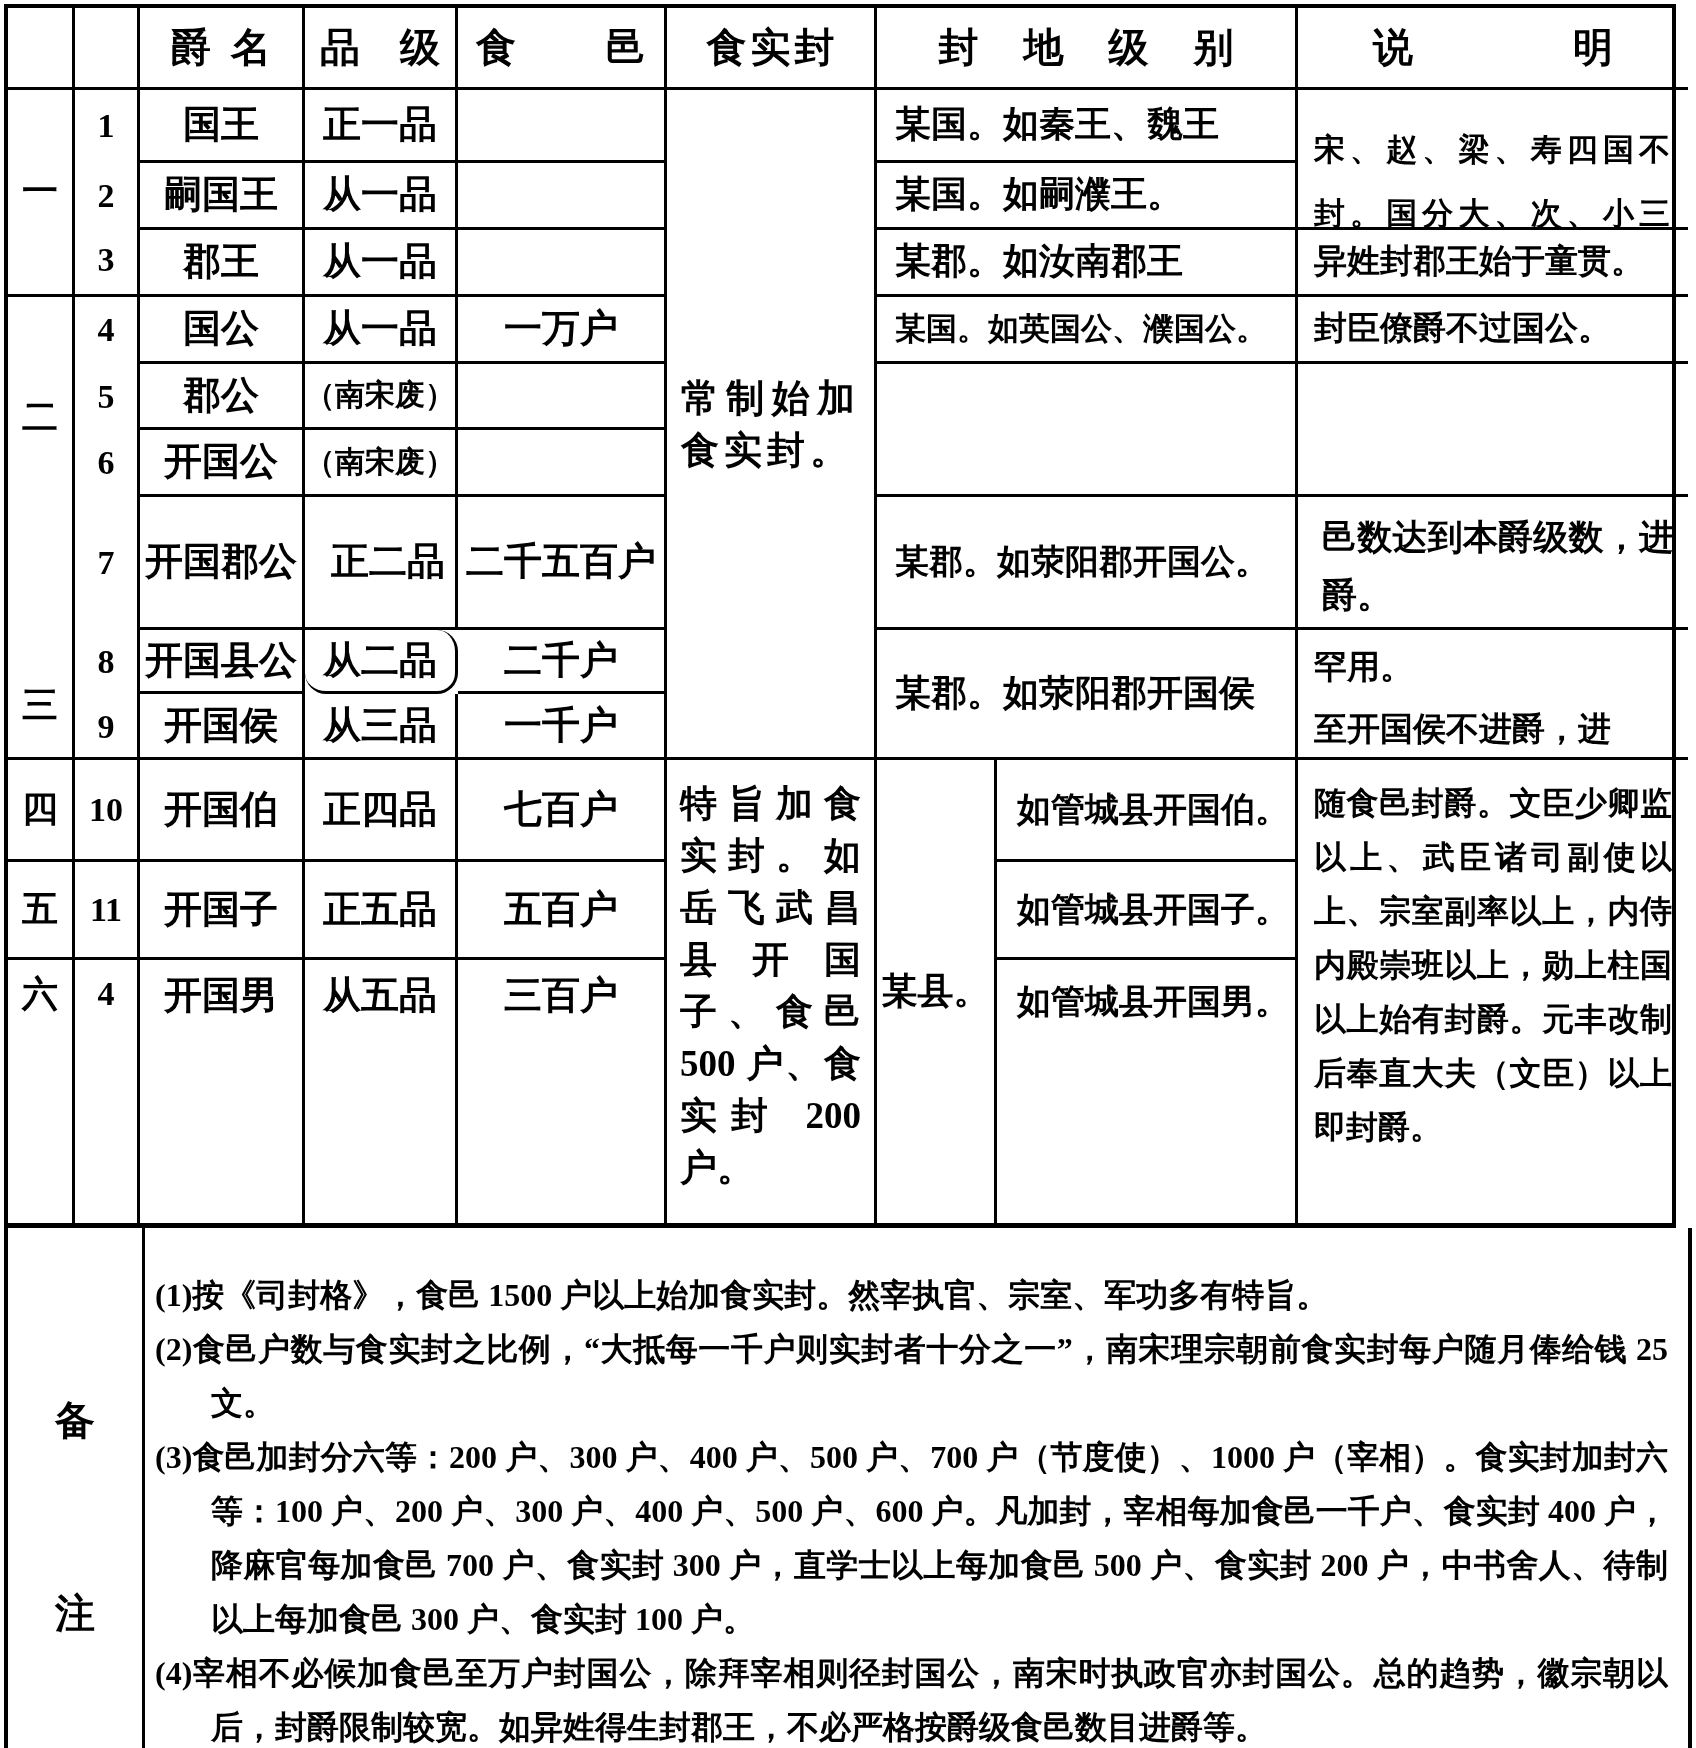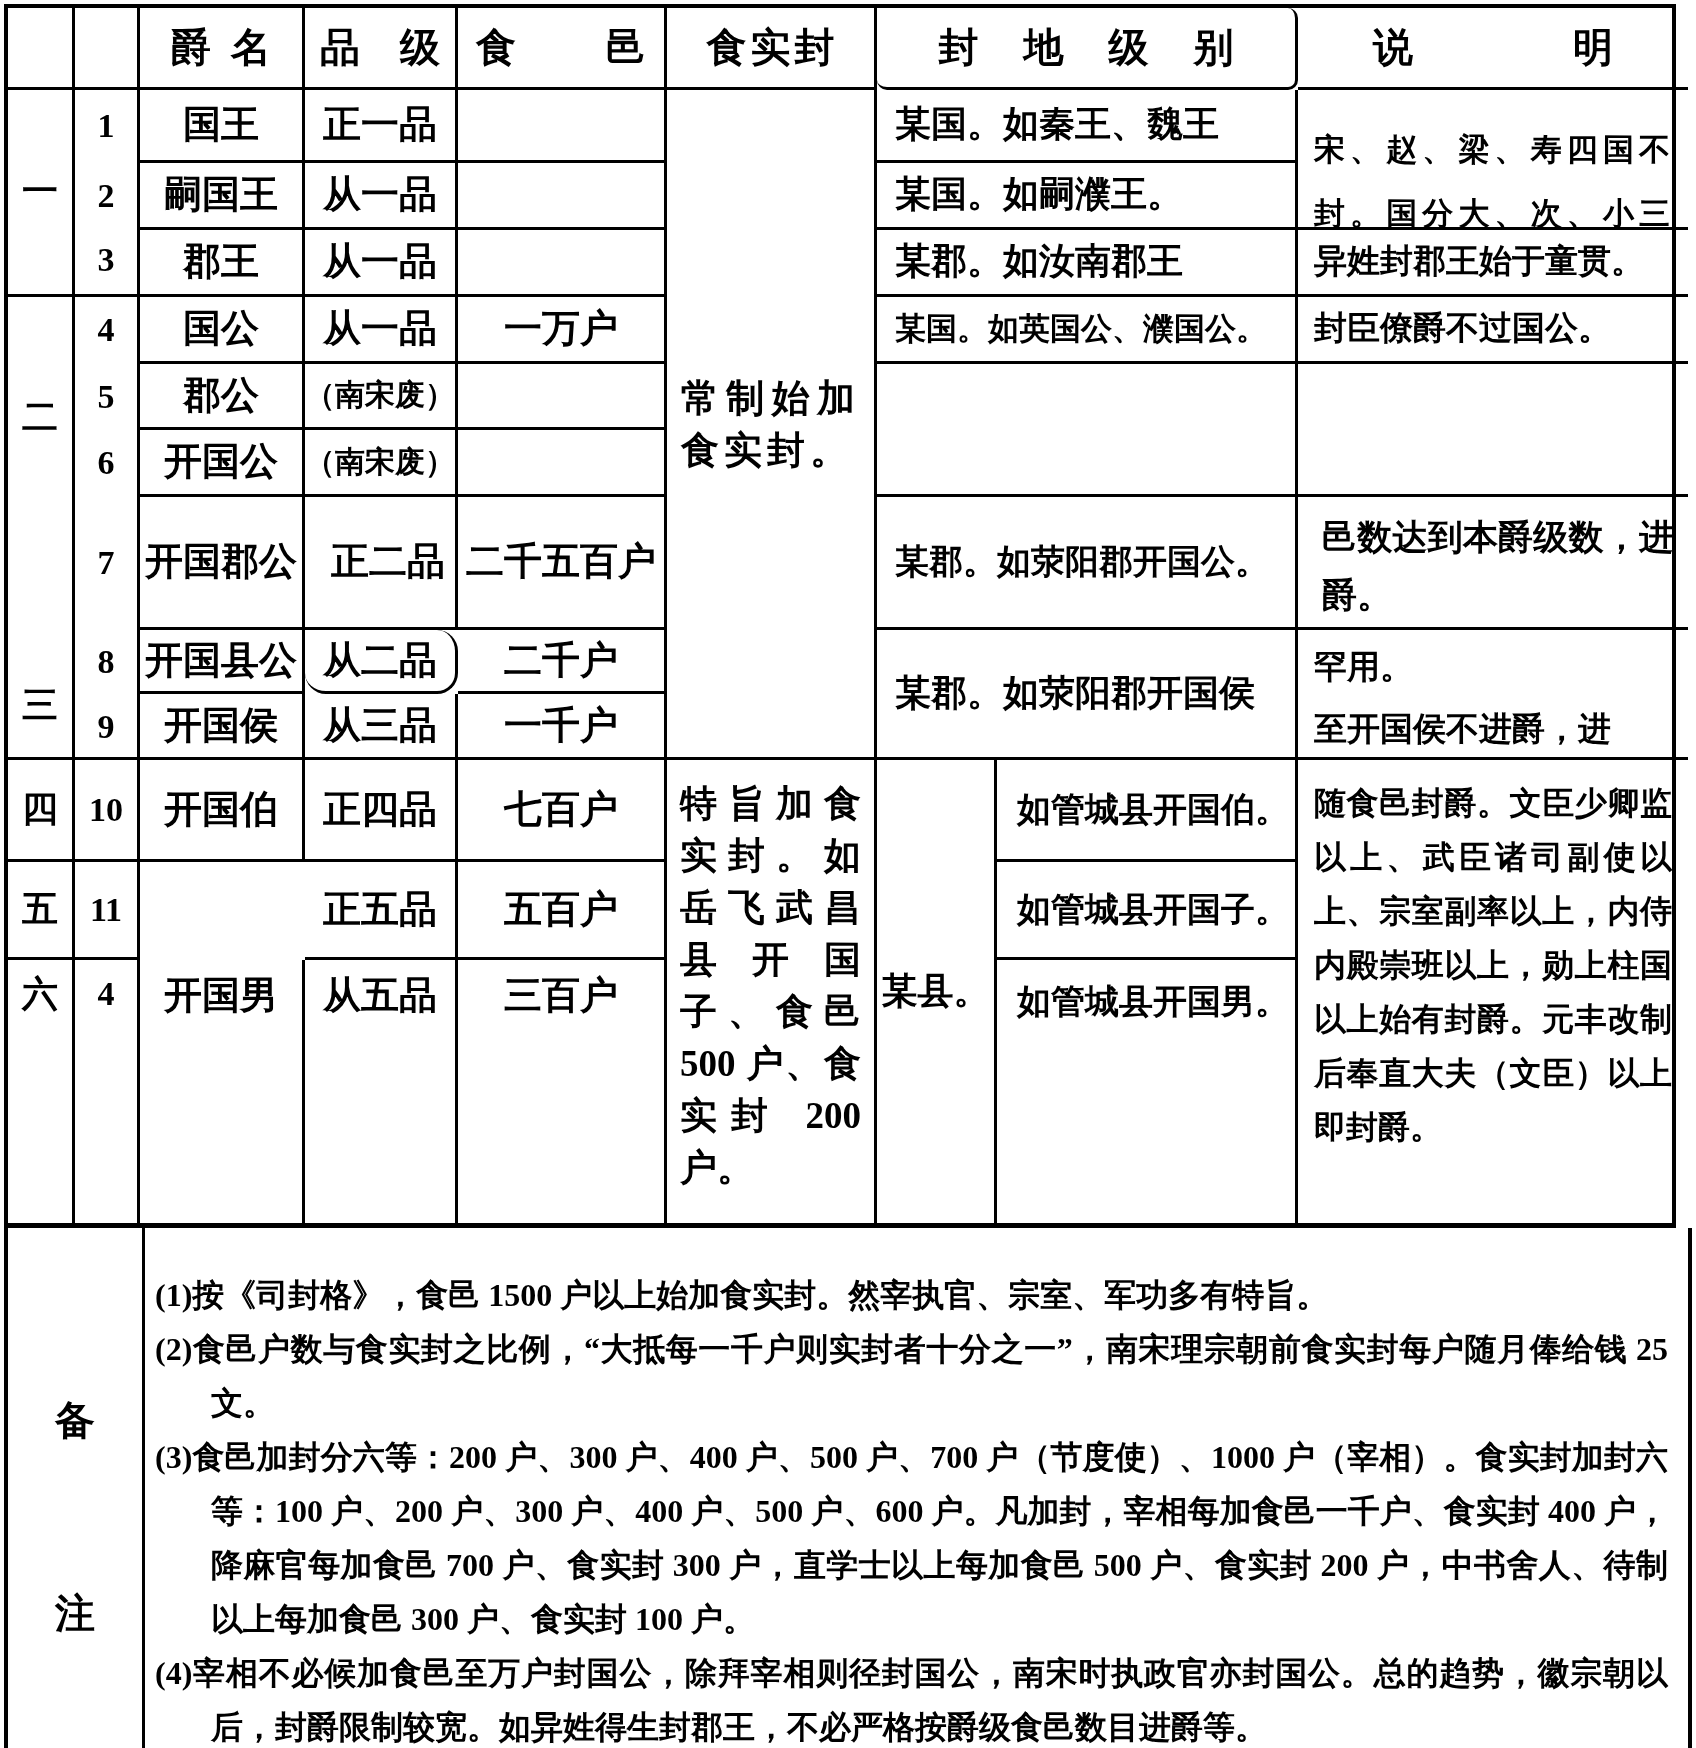--- a/index.html
+++ b/index.html
@@ -33,21 +33,21 @@
     overflow:hidden;
     white-space:nowrap;
   }
   .nbr{border-right:none;}
   .nbb{border-bottom:none;}
   .hd{font-size:40px;}
   .h-jm{letter-spacing:20px;padding-left:20px;}
   .h-pj{letter-spacing:40px;padding-left:40px;}
   .h-sy{letter-spacing:90px;padding-left:90px;}
   .h-ssf{letter-spacing:4px;padding-left:4px;}
-  .h-fd{letter-spacing:45px;padding-left:45px;border-radius:10px;}
+  .h-fd{letter-spacing:45px;padding-left:45px;}
   .h-sm{letter-spacing:160px;padding-left:160px;}
   .num{font-size:34px;}
   .small{font-size:30px;}
   .grp{font-size:36px;}
   .topalign{align-items:flex-start;padding-top:14px;}
   .posbox{display:block;}
   .pitem{position:absolute;left:0;width:100%;text-align:center;}
   
   .p-n1{top:16px;} .p-n2{top:86px;} .p-n3{top:150px;}
   .p-n4{top:13px;} .p-n5{top:80px;} .p-n6{top:146px;}
@@ -143,20 +143,21 @@
     <div class="c" style="grid-column:3/4;grid-row:2;">国王</div>
     <div class="c" style="grid-column:3/4;grid-row:3;">嗣国王</div>
     <div class="c" style="grid-column:3/4;grid-row:4;">郡王</div>
     <div class="c" style="grid-column:3/4;grid-row:5;">国公</div>
     <div class="c" style="grid-column:3/4;grid-row:6;">郡公</div>
     <div class="c" style="grid-column:3/4;grid-row:7;">开国公</div>
     <div class="c" style="grid-column:3/4;grid-row:8;">开国郡公</div>
     <div class="c" style="grid-column:3/4;grid-row:9;">开国县公</div>
     <div class="c" style="grid-column:3/4;grid-row:10;">开国侯</div>
     <div class="c" style="grid-column:3/4;grid-row:11;">开国伯</div>
+    <div class="c" style="grid-column:3/4;grid-row:12;">开国子</div>
     <div class="c nbb topalign" style="grid-column:3/4;grid-row:13;">开国男</div>
 
     <div class="c" style="grid-column:4/5;grid-row:2;">正一品</div>
     <div class="c" style="grid-column:4/5;grid-row:3;">从一品</div>
     <div class="c" style="grid-column:4/5;grid-row:4;">从一品</div>
     <div class="c" style="grid-column:4/5;grid-row:5;">从一品</div>
     <div class="c small" style="grid-column:4/5;grid-row:6;">（南宋废）</div>
     <div class="c small" style="grid-column:4/5;grid-row:7;">（南宋废）</div>
     <div class="c" style="grid-column:4/5;grid-row:8;padding-left:16px;">正二品</div>
     <div class="c" style="grid-column:4/5;grid-row:9;border-radius:21px;">从二品</div>

